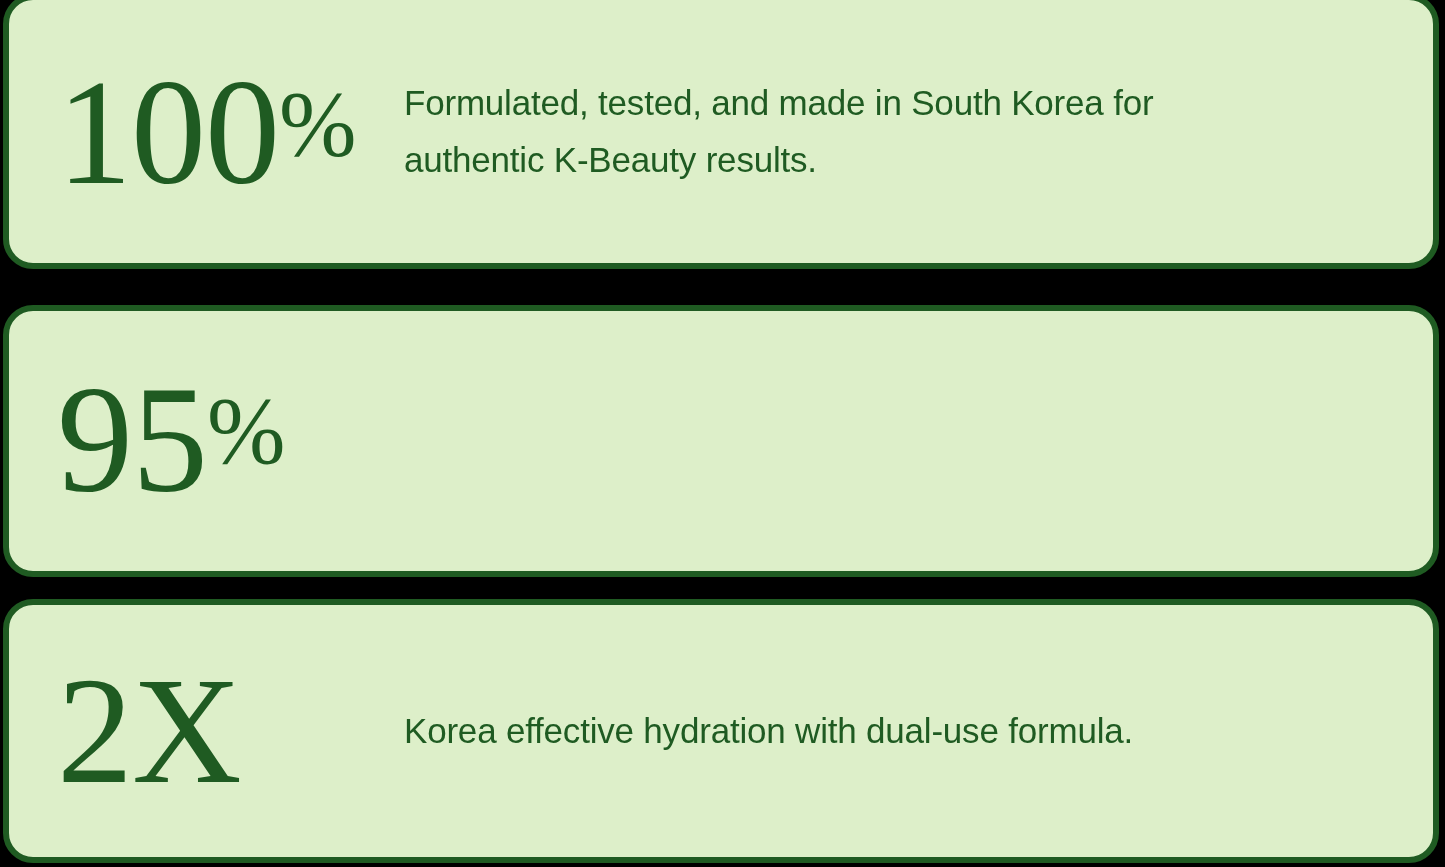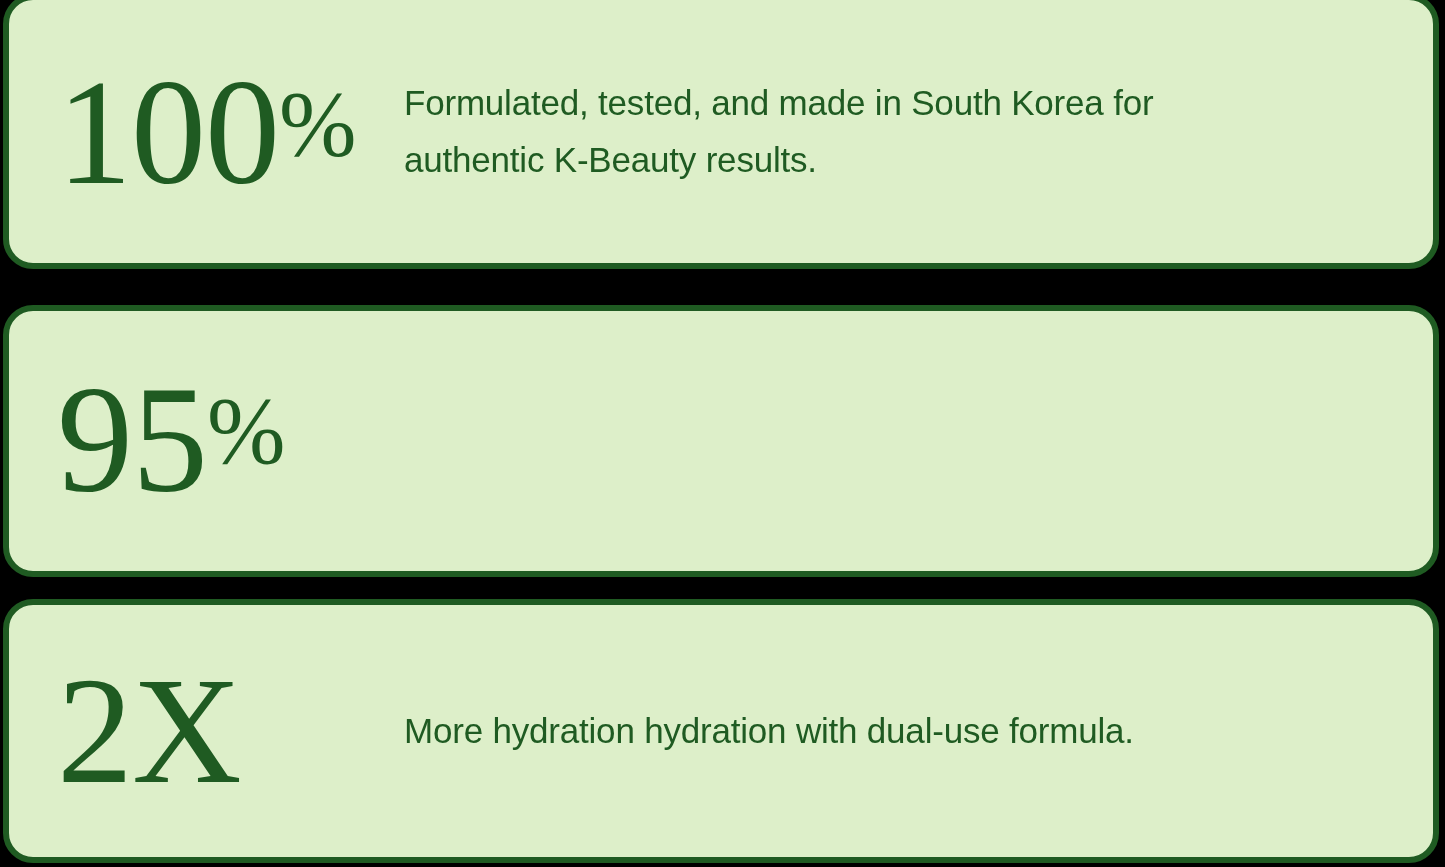--- a/index.html
+++ b/index.html
@@ -131,16 +131,16 @@
       <span class="stat-number">95</span>
         <span class="stat-suffix">%</span>
     </div>
   </div>
 
   <div class="stat-card card-3">
     <div class="stat-value">
       <span class="stat-number">2</span>
         <span class="stat-suffix plain">X</span>
     </div>
-    <div class="stat-desc">More hydration hydration with dual-use formula.</div>
+    <div class="stat-desc">Korea effective hydration with dual-use formula.</div>
   </div>
 
 </div>
 
 </body></html>

